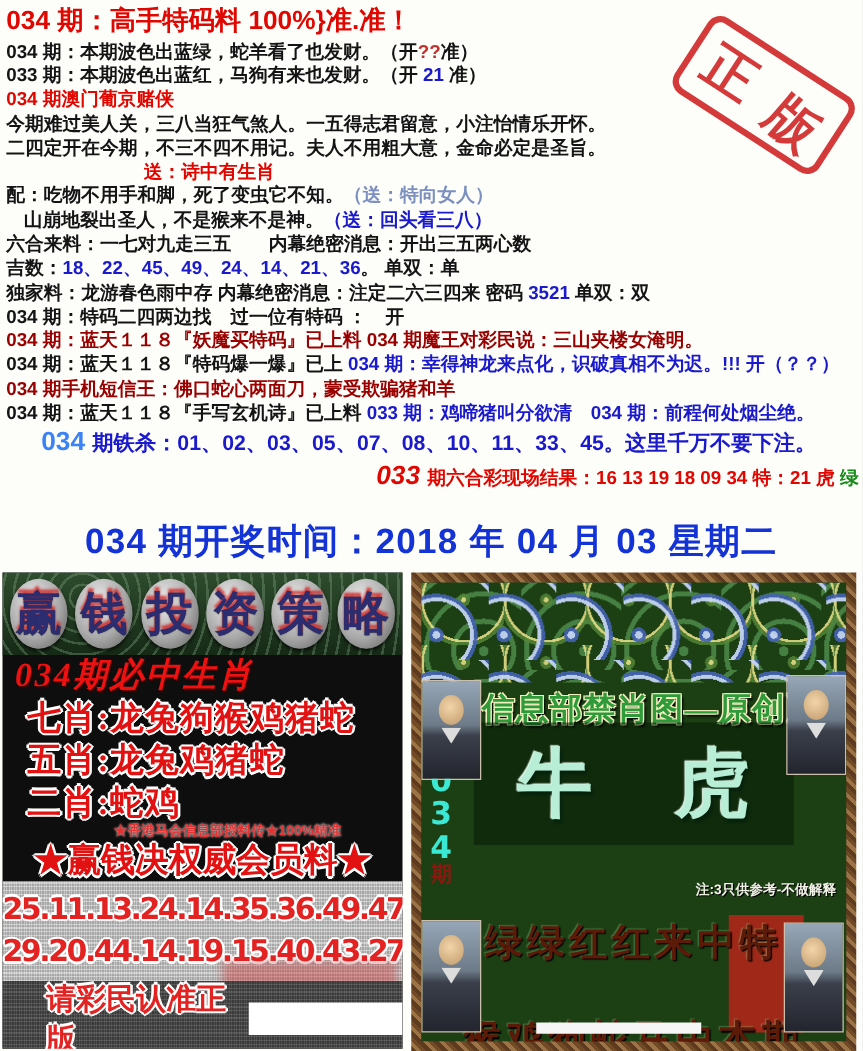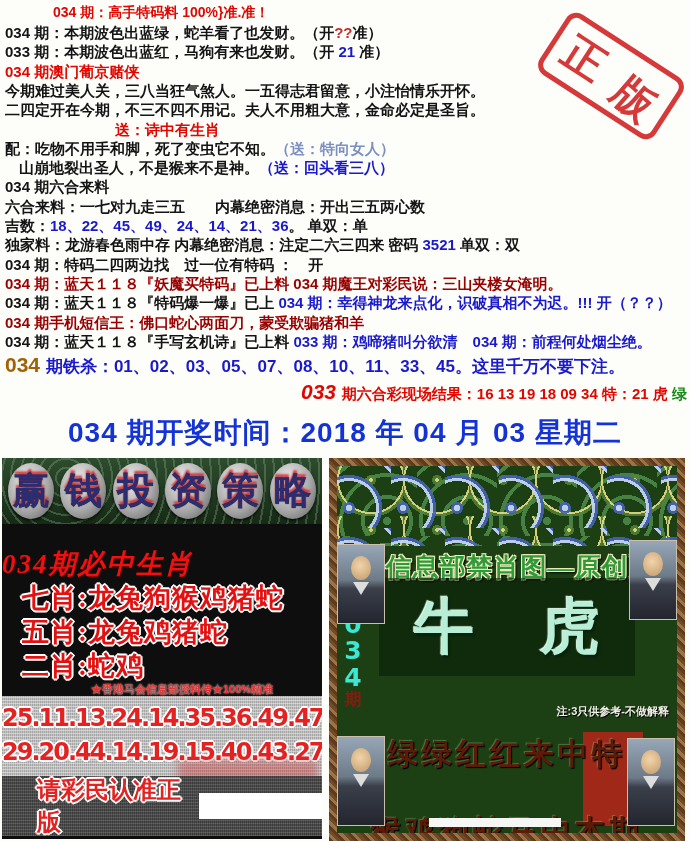--- a/index.html
+++ b/index.html
@@ -2,35 +2,35 @@
 <html><head>
 <meta charset="utf-8">
 <style>
   html,body{margin:0;padding:0;background:#e8e8e8;}
   #page{position:relative;width:690px;height:841px;background:#fdfdfa;overflow:hidden;
         font-family:"Liberation Sans",sans-serif;}
 
   
   #top-lines{position:absolute;top:3px;left:5px;right:3px;}
   .line{font-size:15px;font-weight:bold;line-height:1.22;margin:1px 0;color:#111;white-space:nowrap;}
-  .l-title{font-size:14px;margin-bottom:3px;margin-left:48px;}
+  .l-title{font-size:21px;margin-bottom:3px;}
   .ind110{padding-left:110px;}
   .ind14{padding-left:14px;}
   .ind40{padding-left:40px;text-align:right;}
   .l-big{font-size:17px;}
   .c-r{color:#e00700;}
   .c-r2{color:#c23030;}
   .c-k{color:#141414;}
   .c-b{color:#1a1acc;}
   .c-bf{color:#7b8fc0;}
   .c-m{color:#990000;text-align:center;}
   .c-g{color:#188a18;}
   .c-rs{color:#e00700;}
   .c-rbig{color:#e00700;font-size:21px;font-style:italic;}
-  .c-bbig{color:#a16207;font-size:21px;}
+  .c-bbig{color:#3b82f6;font-size:21px;margin-left:28px;}
 
   #headline{position:absolute;top:414px;left:0;right:0;text-align:center;
             font-size:28px;font-weight:bold;color:#1433d6;letter-spacing:1px;}
 
   
   #stamp{position:absolute;top:40px;right:10px;width:128px;height:62px;
          border:5px solid #cf2020;border-radius:12px;transform:rotate(33deg);
          display:flex;align-items:center;justify-content:space-around;
          color:#cf2020;font-size:42px;font-weight:bold;opacity:.88;
          font-family:"Liberation Serif",serif;}
@@ -44,22 +44,22 @@
   #lp-title{height:62px;display:flex;justify-content:space-around;align-items:center;padding:2px 3px;
             background:linear-gradient(180deg,#2e4c2e,#162a16);
             background-image:repeating-radial-gradient(circle at 20% 30%,rgba(130,170,130,.35) 0 2px,transparent 2px 9px),
                              linear-gradient(180deg,#2e4c2e,#162a16);}
   .oval{width:46px;height:56px;border-radius:50%;display:flex;align-items:center;justify-content:center;
         background:radial-gradient(ellipse at 40% 32%,#ececec,#a9a9a9 55%,#5c5c5c 96%);
         box-shadow:0 2px 3px rgba(0,0,0,.7);}
   .oval span{font-size:37px;font-weight:bold;color:#2c2c70;font-family:"Liberation Serif",serif;
              text-shadow:0 -3px 2px rgba(210,40,40,.85),0 0 1px #000;}
   #lp-banner{height:33px;color:#ee1111;font-size:27px;font-weight:bold;font-style:italic;
-             letter-spacing:2px;line-height:33px;text-shadow:1px 1px 0 #3a0000;
-             font-family:"Liberation Serif",serif;margin-top:24px;}
+             padding-left:10px;letter-spacing:2px;line-height:33px;text-shadow:1px 1px 0 #3a0000;
+             font-family:"Liberation Serif",serif;}
   .ow{text-shadow:-1px -1px 0 #fff,1px -1px 0 #fff,-1px 1px 0 #fff,1px 1px 0 #fff,
                   -2px 0 0 #fff,2px 0 0 #fff,0 2px 0 #fff,0 -2px 0 #fff;}
   .zline{height:34px;font-size:27px;font-weight:bold;color:#e31212;padding-left:20px;
          letter-spacing:1px;line-height:34px;font-family:"Liberation Serif",serif;}
   #lp-small{height:13px;font-size:11px;font-weight:bold;color:#e03333;text-align:center;
             padding-left:40px;line-height:13px;text-shadow:0 0 2px #fff;}
   #lp-member{height:33px;font-size:27px;font-weight:bold;color:#e31212;text-align:center;
              line-height:33px;font-family:"Liberation Serif",serif;}
   #lp-gray{height:80px;position:relative;padding-top:5px;box-sizing:border-box;
            background-color:#c2c2c2;
@@ -127,21 +127,20 @@
   <div id="top-lines">
       <div class="line l-title"><span class="c-r">034 期：高手特码料 100%}准.准！</span></div>
       <div class="line"><span class="c-k">034 期：本期波色出蓝绿，蛇羊看了也发财。（开</span><span class="c-r2">??</span><span class="c-k">准）</span></div>
       <div class="line"><span class="c-k">033 期：本期波色出蓝红，马狗有来也发财。（开 </span><span class="c-b">21</span><span class="c-k"> 准）</span></div>
       <div class="line"><span class="c-r">034 期澳门葡京赌侠</span></div>
       <div class="line"><span class="c-k">今期难过美人关，三八当狂气煞人。一五得志君留意，小注怡情乐开怀。</span></div>
       <div class="line"><span class="c-k">二四定开在今期，不三不四不用记。夫人不用粗大意，金命必定是圣旨。</span></div>
       <div class="line ind110"><span class="c-r">送：诗中有生肖</span></div>
       <div class="line"><span class="c-k">配：吃物不用手和脚，死了变虫它不知。</span><span class="c-bf">（送：特向女人）</span></div>
       <div class="line ind14"><span class="c-k">山崩地裂出圣人，不是猴来不是神。</span><span class="c-b">（送：回头看三八）</span></div>
-      <div class="line"><span class="c-k">034 期六合来料</span></div>
       <div class="line"><span class="c-k">六合来料：一七对九走三五　　内幕绝密消息：开出三五两心数</span></div>
       <div class="line"><span class="c-k">吉数：</span><span class="c-b">18、22、45、49、24、14、21、36</span><span class="c-k">。 单双：单</span></div>
       <div class="line"><span class="c-k">独家料：龙游春色雨中存 内幕绝密消息：注定二六三四来 密码 </span><span class="c-b">3521</span><span class="c-k"> 单双：双</span></div>
       <div class="line"><span class="c-k">034 期：特码二四两边找　过一位有特码 ：　开</span></div>
       <div class="line"><span class="c-m">034 期：蓝天１１８『妖魔买特码』已上料 034 期魔王对彩民说：三山夹楼女淹明。</span></div>
       <div class="line"><span class="c-k">034 期：蓝天１１８『特码爆一爆』已上 </span><span class="c-b">034 期：幸得神龙来点化，识破真相不为迟。!!! 开（？？）</span></div>
       <div class="line"><span class="c-m">034 期手机短信王：佛口蛇心两面刀，蒙受欺骗猪和羊</span></div>
       <div class="line"><span class="c-k">034 期：蓝天１１８『手写玄机诗』已上料 </span><span class="c-b">033 期：鸡啼猪叫分欲清　034 期：前程何处烟尘绝。</span></div>
       <div class="line l-big"><span class="c-bbig">034 </span><span class="c-b">期铁杀：01、02、03、05、07、08、10、11、33、45。这里千万不要下注。</span></div>
       <div class="line ind40"><span class="c-rbig">033 </span><span class="c-rs">期六合彩现场结果：16 13 19 18 09 34 特：21 虎 </span><span class="c-g">绿</span></div>
@@ -175,20 +174,21 @@
           </div>
         <div class="oval">
             <span>略</span>
           </div>
       </div>
       <div id="lp-banner">034期必中生肖</div>
       <div class="zline ow">七肖:龙兔狗猴鸡猪蛇</div>
       <div class="zline ow">五肖:龙兔鸡猪蛇</div>
       <div class="zline ow">二肖:蛇鸡</div>
       <div id="lp-small">★香港马会信息部授料传★100%精准</div>
+      <div id="lp-member" class="ow">★赢钱决权威会员料★</div>
       <div id="lp-gray">
         <div class="numline ow">25.11.13.24.14.35.36.49.47.13.</div>
         <div class="numline ow">29.20.44.14.19.15.40.43.27.39</div>
         <div id="lp-smudge"></div>
       </div>
       <div id="lp-footer">
         <span id="lp-footer-text" class="ow">请彩民认准正版</span>
         <span id="lp-white-box"></span>
       </div>
     </div>

